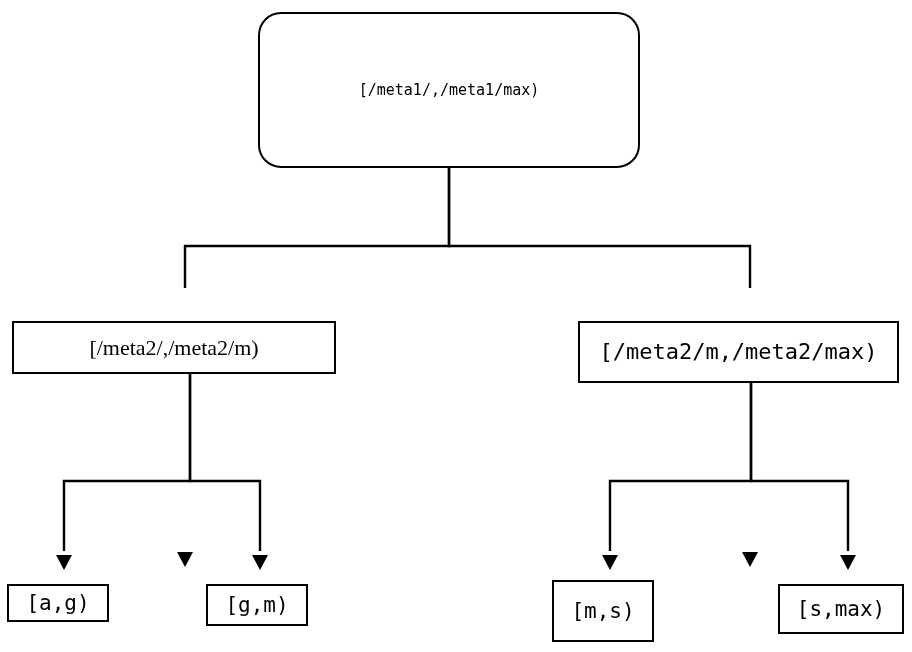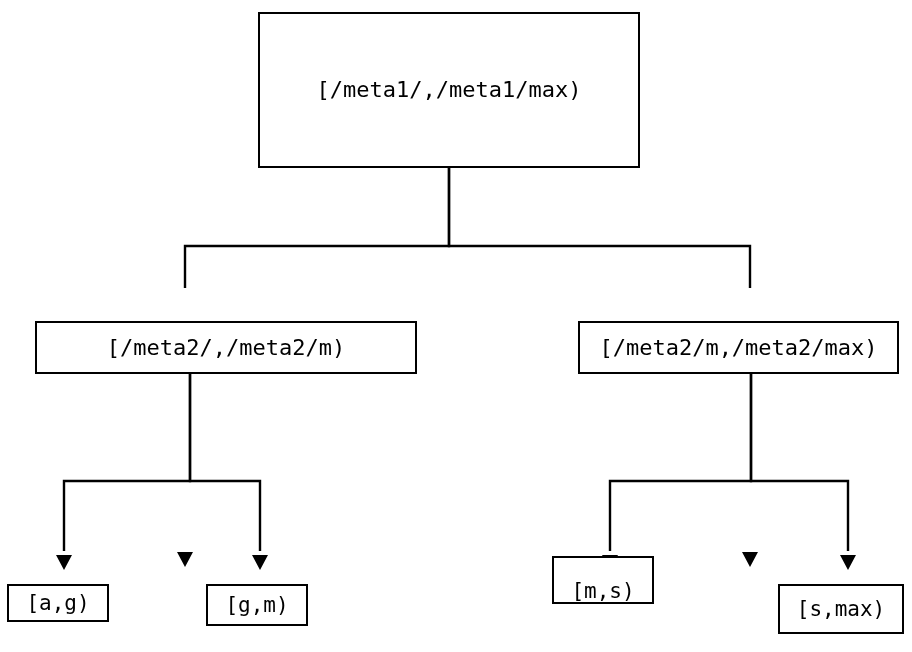--- a/index.html
+++ b/index.html
@@ -32,21 +32,21 @@
     justify-content: center;
     color: #000000;
     line-height: 1;
     white-space: pre;
   }
   .node-label {
     display: block;
     white-space: pre;
     letter-spacing: 0px;
   }
-  .node-root   { font-size: 22px; }
+  .node-root   { font-size: 15px; border-radius: 23px; }
   .node-mid    { font-size: 22px; }
   .node-leaf   { font-size: 21px; }
 </style>
 </head>
 <body>
 
 <div id="canvas">
 
   <svg id="edges" viewBox="0 0 912 652" width="912" height="652" xmlns="http://www.w3.org/2000/svg">
 
@@ -67,37 +67,37 @@
     <polygon fill="#000000" points="56,555 72,555 64,570"></polygon>
     <polygon fill="#000000" points="252,555 268,555 260,570"></polygon>
     <polygon fill="#000000" points="602,555 618,555 610,570"></polygon>
     <polygon fill="#000000" points="840,555 856,555 848,570"></polygon>
   </svg>
 
   <div class="node node-root" style="left: 258px; top: 12px; width: 382px; height: 156px;">
     <span class="node-label">[/meta1/,/meta1/max)</span>
   </div>
 
-  <div class="node node-mid" style="left: 35px; top: 321px; width: 382px; height: 53px;">
+  <div class="node node-mid" style="left: 12px; top: 321px; width: 324px; height: 53px; font-family: Liberation Serif, serif;">
     <span class="node-label">[/meta2/,/meta2/m)</span>
   </div>
 
-  <div class="node node-mid" style="left: 578px; top: 321px; width: 321px; height: 53px;">
+  <div class="node node-mid" style="left: 578px; top: 321px; width: 321px; height: 62px;">
     <span class="node-label">[/meta2/m,/meta2/max)</span>
   </div>
 
   <div class="node node-leaf" style="left: 7px; top: 584px; width: 102px; height: 38px;">
     <span class="node-label">[a,g)</span>
   </div>
 
   <div class="node node-leaf" style="left: 206px; top: 584px; width: 102px; height: 42px;">
     <span class="node-label">[g,m)</span>
   </div>
 
-  <div class="node node-leaf" style="left: 552px; top: 556px; width: 102px; height: 48px; align-items: flex-end;">
+  <div class="node node-leaf" style="left: 552px; top: 580px; width: 102px; height: 62px;">
     <span class="node-label">[m,s)</span>
   </div>
 
   <div class="node node-leaf" style="left: 778px; top: 584px; width: 126px; height: 50px;">
     <span class="node-label">[s,max)</span>
   </div>
 
 </div>
 
 </body></html>

